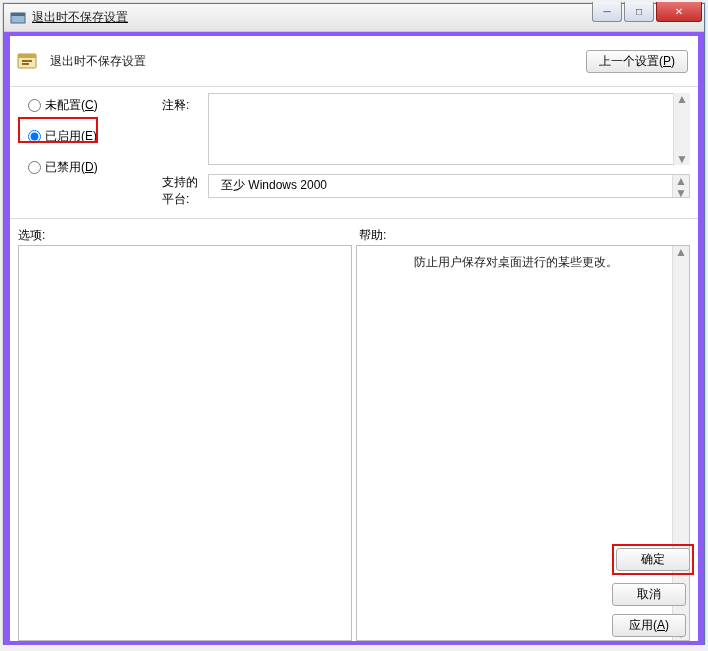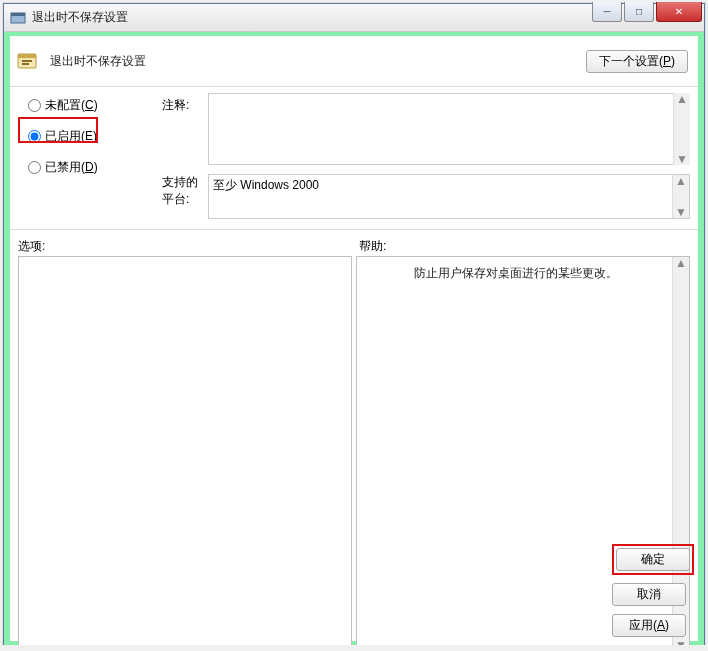--- a/index.html
+++ b/index.html
@@ -8,23 +8,24 @@
       background: #f0f0f0;
       overflow: hidden;
     }
 
     .window {
       position: relative;
       left: 3px;
       top: 3px;
       width: 702px;
       height: 645px;
-      background: #86efac;
+      background: #8b5cf6;
       border: 1px solid #5a7aa0;
       box-shadow: 0 0 0 1px rgba(0,0,0,0.08);
+      text-decoration: underline;
     }
 
     
     .titlebar {
       height: 28px;
       background: linear-gradient(to bottom, #f9f9f9, #e4e4e4);
       border-bottom: 1px solid #c9c9c9;
       display: flex;
       align-items: center;
       padding-left: 6px;
@@ -147,24 +148,24 @@
     .textarea-box {
       width: 100%;
       height: 72px;
       border: 1px solid #ccc;
       background: #fff;
       resize: none;
       padding: 2px 4px;
     }
     .platform-box {
       width: 100%;
-      height: 45px;
+      height: 24px;
       border: 1px solid #ccc;
       background: #fff;
-      padding: 2px 4px;
+      padding: 2px 12px;
       position: relative;
     }
     .scroll-stub {
       position: absolute;
       right: 0; top: 0; bottom: 0; width: 17px;
       background: #f0f0f0;
       border-left: 1px solid #ddd;
       display: flex;
       flex-direction: column;
       justify-content: space-between;
@@ -259,21 +260,21 @@
     <div class="header-strip">
       <span class="hicon">
         <svg class="icon-svg" viewBox="0 0 22 22">
           <rect x="2" y="4" width="18" height="14" rx="1" fill="#f5e6b3" stroke="#b59a3d"></rect>
           <rect x="2" y="4" width="18" height="4" fill="#c9a94a"></rect>
           <rect x="6" y="10" width="10" height="2" fill="#8a6d1e"></rect>
           <rect x="6" y="13" width="7" height="2" fill="#8a6d1e"></rect>
         </svg>
       </span>
       <span class="htitle">退出时不保存设置</span>
-      <button class="nav-btn"><span>下一个设置(</span><span class="u">P</span><span>)</span></button>
+      <button class="nav-btn"><span>上一个设置(</span><span class="u">P</span><span>)</span></button>
     </div>
 
     <hr class="divider">
 
     <div class="config-zone">
 
       <div class="radio-col">
         <div class="radio-item">
           <input type="radio" name="state" style="">
           <label><span>未配置(</span><span class="u">C</span><span>)</span></label>

